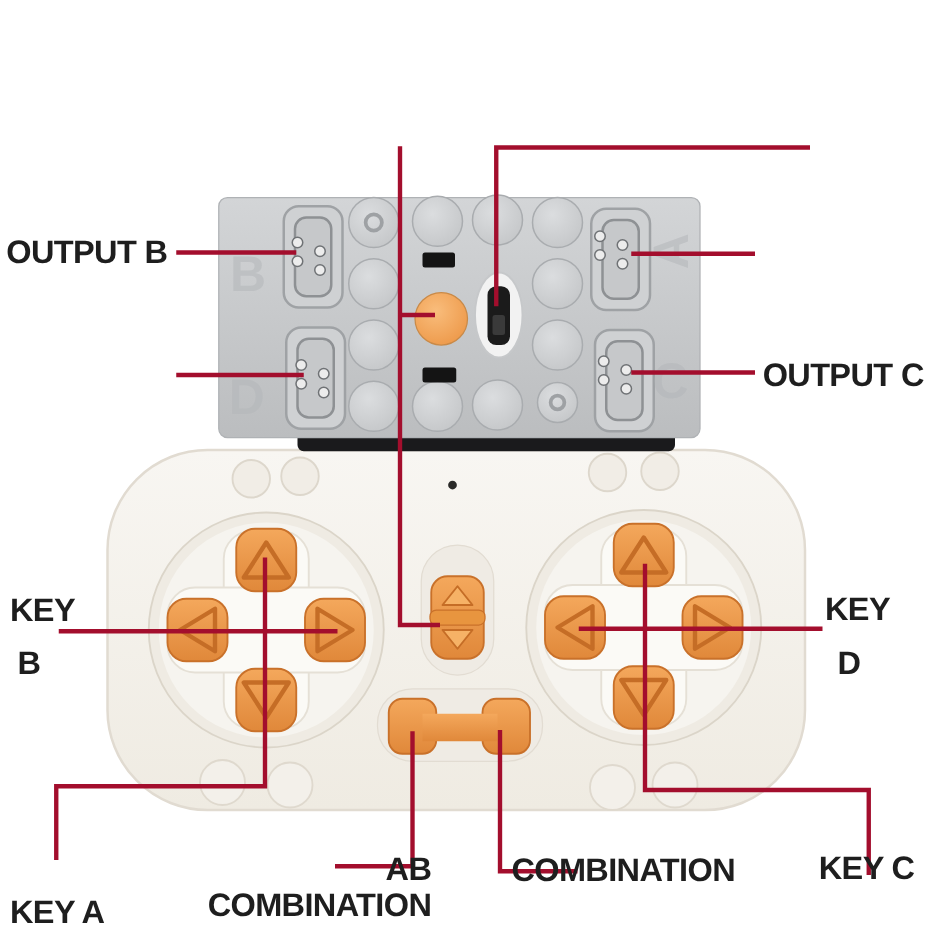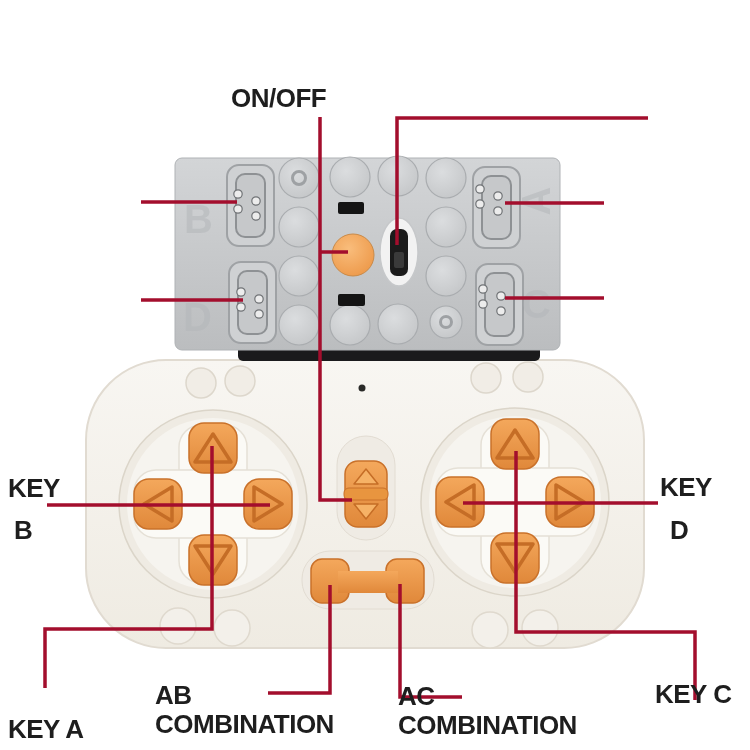--- a/index.html
+++ b/index.html
@@ -1,21 +1,21 @@
 <!DOCTYPE html>
 <html style="--callout: #A30E2D; --label: #1E1E1E; --button_orange: #EC9340; --box_gray: #C8CACC; --body_white: #F4F1EB;"><head>
 <meta charset="utf-8">
 <style>
   html,body{margin:0;padding:0;background:#ffffff;}
   .stage{position:relative;width:750px;height:750px;background:#fff;overflow:hidden;
          font-family:"Liberation Sans",sans-serif;}
   .stage svg{position:absolute;left:0;top:0;}
   .lbl{position:absolute;font-weight:700;font-size:26px;line-height:27px;
        letter-spacing:-0.5px;color:var(--label,#1e1e1e);white-space:nowrap;z-index:5;}
-  .lbl.center{text-align:left;white-space:normal;}
+  .lbl.center{text-align:right;white-space:normal;}
   .lbl .line{display:block;line-height:29px;}
   .callout-line{stroke:var(--callout,#A30E2D);stroke-width:3.5;fill:none;}
   .emboss{font-family:"Liberation Sans",sans-serif;font-weight:700;font-size:40px;
           fill:#b4b7ba;opacity:.55;}
 </style>
 </head>
 <body>
 
 <div class="stage">
 
@@ -201,29 +201,29 @@
     <line class="callout-line" x1="505" y1="298" x2="604" y2="298"></line>
     <line class="callout-line" x1="47" y1="505" x2="270" y2="505"></line>
     <line class="callout-line" x1="463" y1="503" x2="658" y2="503"></line>
     <polyline class="callout-line" points="212,446 212,629 45,629 45,688"></polyline>
     <polyline class="callout-line" points="516,451 516,632 695,632 695,700"></polyline>
     <polyline class="callout-line" points="268,693 330,693 330,585"></polyline>
     <polyline class="callout-line" points="462,697 400,697 400,584"></polyline>
   </g>
 </svg>
 
-<div class="lbl" style="left:231px;top:85px">ON/OFF</div>
+<div class="lbl" style="left:5px;top:188px">OUTPUT B</div>
+<div class="lbl" style="right:11px;top:287px">OUTPUT C</div>
 <div class="lbl" style="left:8px;top:475px">KEY</div>
 <div class="lbl" style="left:14px;top:517px">B</div>
 <div class="lbl" style="left:660px;top:474px">KEY</div>
 <div class="lbl" style="left:670px;top:517px">D</div>
 <div class="lbl" style="left:8px;top:716px">KEY A</div>
 <div class="lbl" style="left:655px;top:681px">KEY C</div>
 <div class="lbl center" style="left:155px;top:681px;width:190px">
   <span class="line">AB</span>
   <span class="line">COMBINATION</span>
 </div>
 <div class="lbl center" style="left:398px;top:682px;width:190px">
-  <span class="line">AC</span>
   <span class="line">COMBINATION</span>
 </div>
 
 </div>
 
 </body></html>

